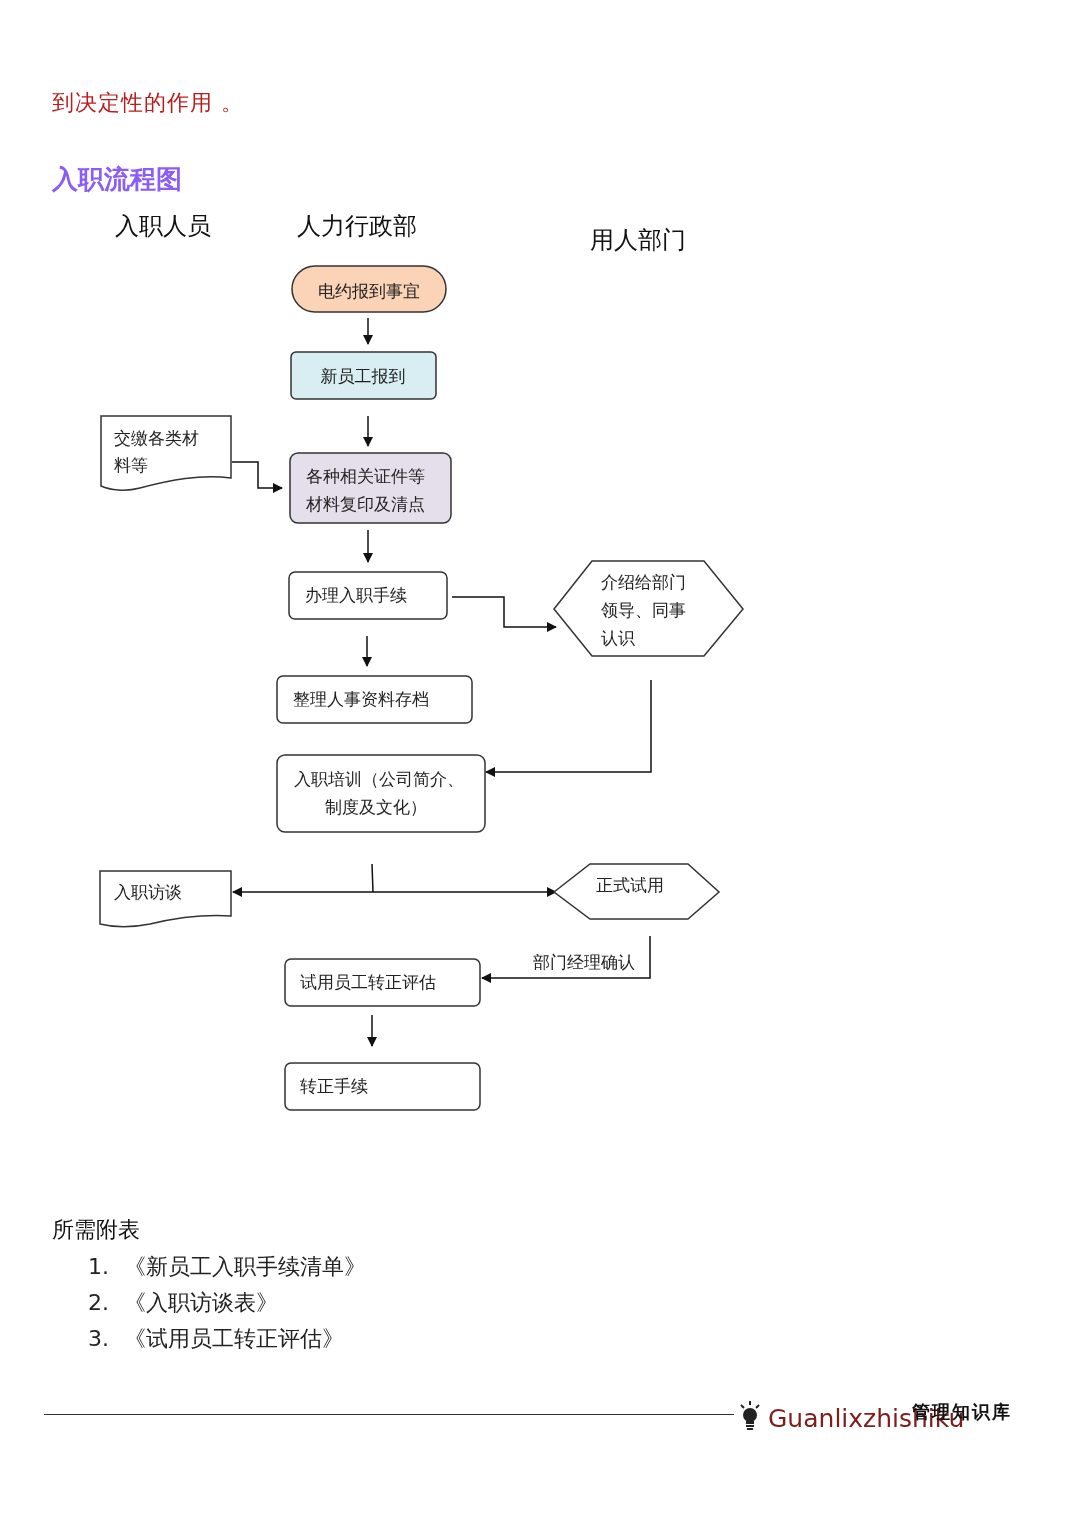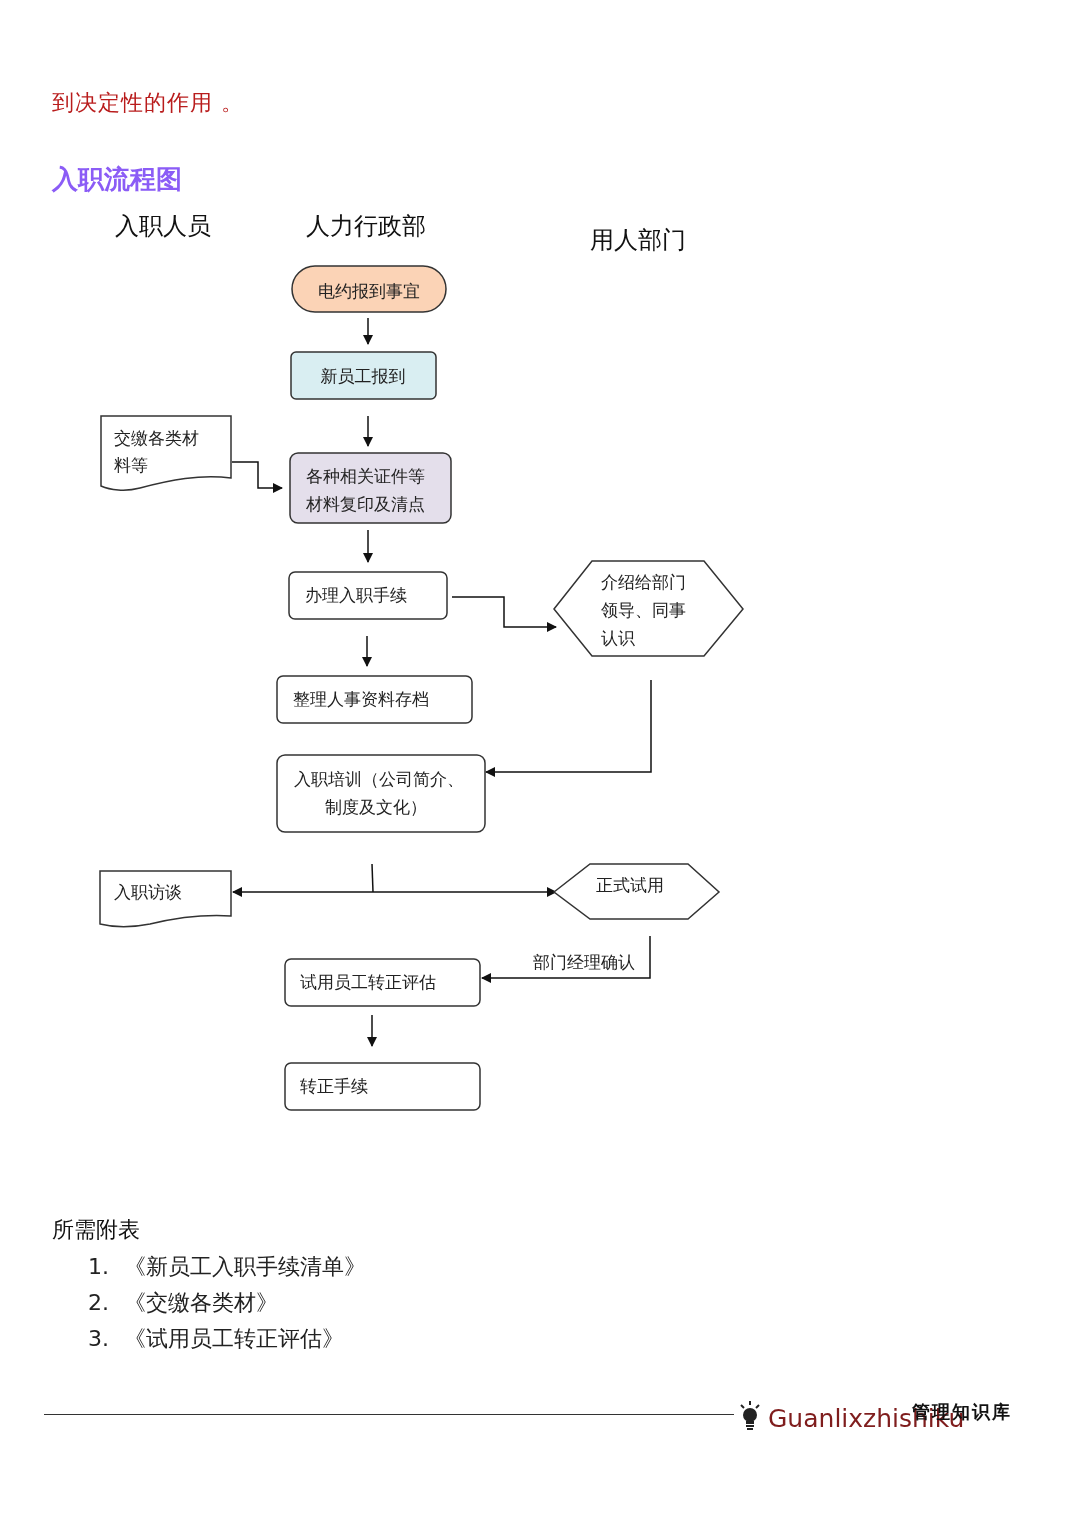--- a/index.html
+++ b/index.html
@@ -20,21 +20,21 @@
                font-family:"DejaVu Serif", serif; letter-spacing:2px; }
   .bulb { left:738px; top:1400px; width:24px; height:34px; }
 </style>
 </head>
 <body>
 
 <div class="abs intro">到决定性的作用 。</div>
 <div class="abs h-title">入职流程图</div>
 
 <div class="abs lane" style="left:115px;">入职人员</div>
-<div class="abs lane" style="left:306px;text-align:center;">人力行政部</div>
+<div class="abs lane" style="left:297px;text-align:center;">人力行政部</div>
 <div class="abs lane" style="left:590px;margin-top:14px;">用人部门</div>
 
 <svg class="flow" width="1080" height="1528">
   <defs>
     <marker id="arr" markerWidth="10" markerHeight="10" refX="9" refY="5" orient="auto" markerUnits="userSpaceOnUse">
       <path d="M0,0 L10,5 L0,10 z" fill="#111"></path>
     </marker>
   </defs>
 
   <g>
@@ -117,21 +117,21 @@
     <rect x="285" y="1063" width="195" height="47" rx="6" fill="#fff" stroke="#333" stroke-width="1.5"></rect>
     <text class="node-text" x="300" y="1092">转正手续</text>
   </g>
 </svg>
 
 <div class="abs appendix-title">所需附表</div>
 <div class="abs appendix-item" style="top:1252px;">
   <span class="num">1.</span><span>《新员工入职手续清单》</span>
 </div>
 <div class="abs appendix-item" style="top:1288px;">
-  <span class="num">2.</span><span>《交缴各类材》</span>
+  <span class="num">2.</span><span>《入职访谈表》</span>
 </div>
 <div class="abs appendix-item" style="top:1324px;">
   <span class="num">3.</span><span>《试用员工转正评估》</span>
 </div>
 
 <div class="abs footer-line"></div>
 <svg class="abs bulb" viewBox="0 0 24 34">
   <line x1="12" y1="1" x2="12" y2="5" stroke="#222" stroke-width="2"></line>
   <line x1="3" y1="5" x2="6" y2="8" stroke="#222" stroke-width="2"></line>
   <line x1="21" y1="5" x2="18" y2="8" stroke="#222" stroke-width="2"></line>

